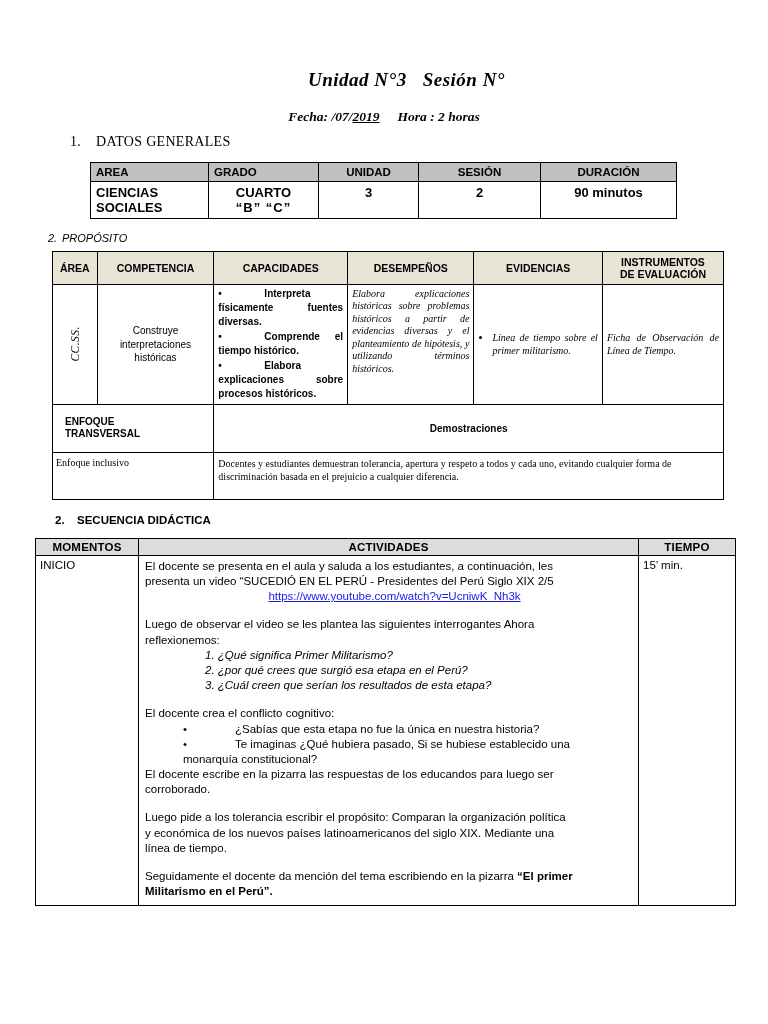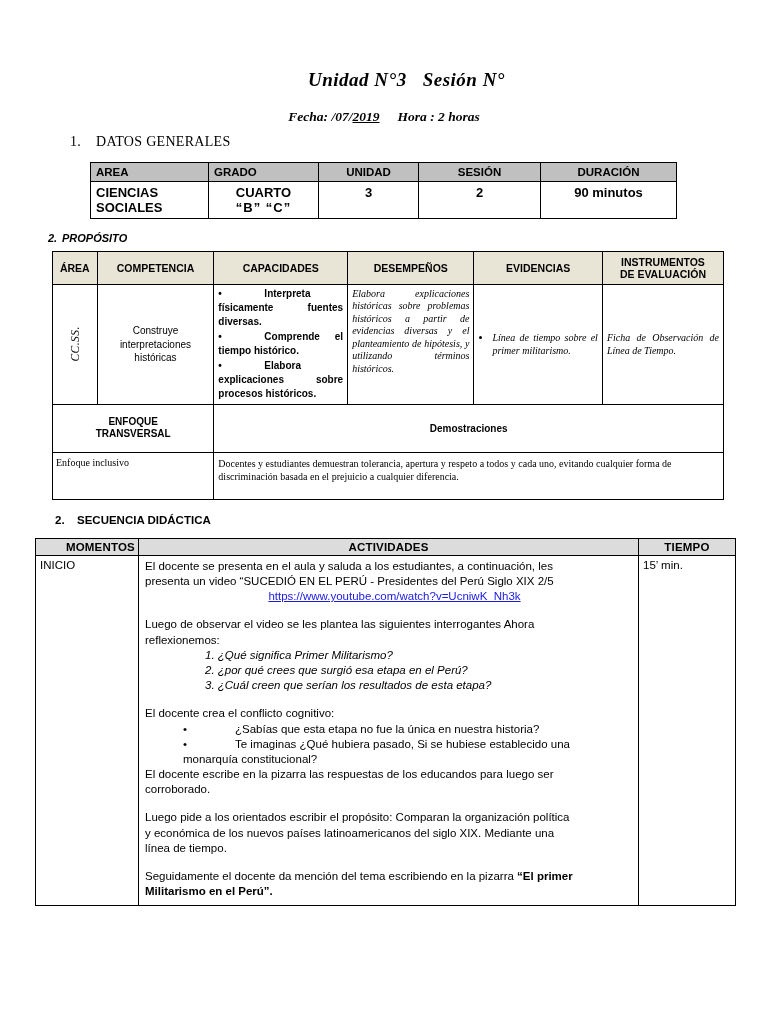--- a/index.html
+++ b/index.html
@@ -56,21 +56,21 @@
     font-size: 14px;
     margin: 0;
     padding: 9px 0 0 70px;
     letter-spacing: 0.3px;
   }
   .sec-h1 .num { display: inline-block; width: 26px; }
 
   .sec-h2 {
     font-family: "Liberation Sans", sans-serif;
     font-size: 11px;
-    font-weight: bold;
+    font-weight: normal;
     font-style: italic;
     margin: 0;
     padding: 13px 0 0 48px;
   }
   .sec-h2 .num { display: inline-block; width: 14px; }
 
   .sec-h3 {
     font-family: "Liberation Sans", sans-serif;
     font-size: 11.5px;
     font-weight: bold;
@@ -190,21 +190,21 @@
     font-style: italic;
     font-size: 11.5px;
     line-height: 1.3;
     vertical-align: middle;
     text-align: justify;
     padding: 3px 4px;
   }
 
   
   .enf-label {
-    text-align: center;
+    text-align: left;
     vertical-align: middle;
     font-size: 12.5px;
     font-weight: bold;
     line-height: 1.2;
     padding: 8px 12px;
   }
   .enf-demo {
     text-align: center;
     vertical-align: middle;
     font-size: 12.5px;
@@ -228,21 +228,21 @@
   .t3-wrap { padding: 12px 0 0 35px; }
   .t3 { width: 700px; }
   .t3 th {
     background: #dcdcdc;
     font-size: 11.5px;
     font-weight: bold;
     text-align: center;
     padding: 2px 3px;
     letter-spacing: 0.2px;
   }
-  .t3 th.left { text-align: right; }
+  .t3 th.left { text-align: center; }
   .t3 td.moment {
     font-size: 11.5px;
     padding: 3px 4px;
     vertical-align: top;
   }
   .t3 td.acts {
     font-size: 11.5px;
     line-height: 1.32;
     padding: 3px 6px 6px 6px;
     vertical-align: top;
@@ -413,21 +413,21 @@
           <p class="blank">&nbsp;</p>
           <p>El docente crea el conflicto cognitivo:</p>
           <div class="bullist">
             <span class="li"><span class="b">•</span><span>¿Sabías que esta etapa no fue la única en nuestra historia?</span></span>
             <span class="li"><span class="b">•</span><span>Te imaginas ¿Qué hubiera pasado, Si se hubiese establecido una</span></span>
             <span class="li">monarquía constitucional?</span>
           </div>
           <p>El docente escribe en la pizarra las respuestas de los educandos para luego ser</p>
           <p>corroborado.</p>
           <p class="blank">&nbsp;</p>
-          <p>Luego pide a los orientados escribir el propósito: Comparan la organización política</p>
+          <p>Luego pide a los tolerancia escribir el propósito: Comparan la organización política</p>
           <p>y económica de los nuevos países latinoamericanos del siglo XIX. Mediante una</p>
           <p>línea de tiempo.</p>
           <p class="blank">&nbsp;</p>
           <p><span>Seguidamente el docente da mención del tema escribiendo en la pizarra </span><b>“El primer</b></p>
           <p><b>Militarismo en el Perú”.</b></p>
         </td>
         <td class="time">15’ min.</td>
       </tr>
     </tbody>
       </table>

